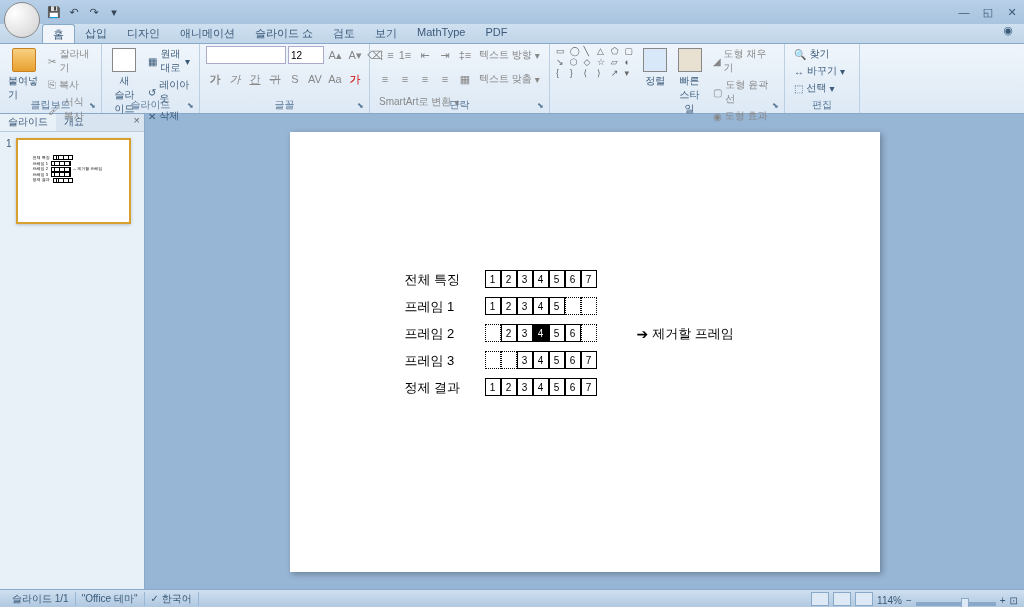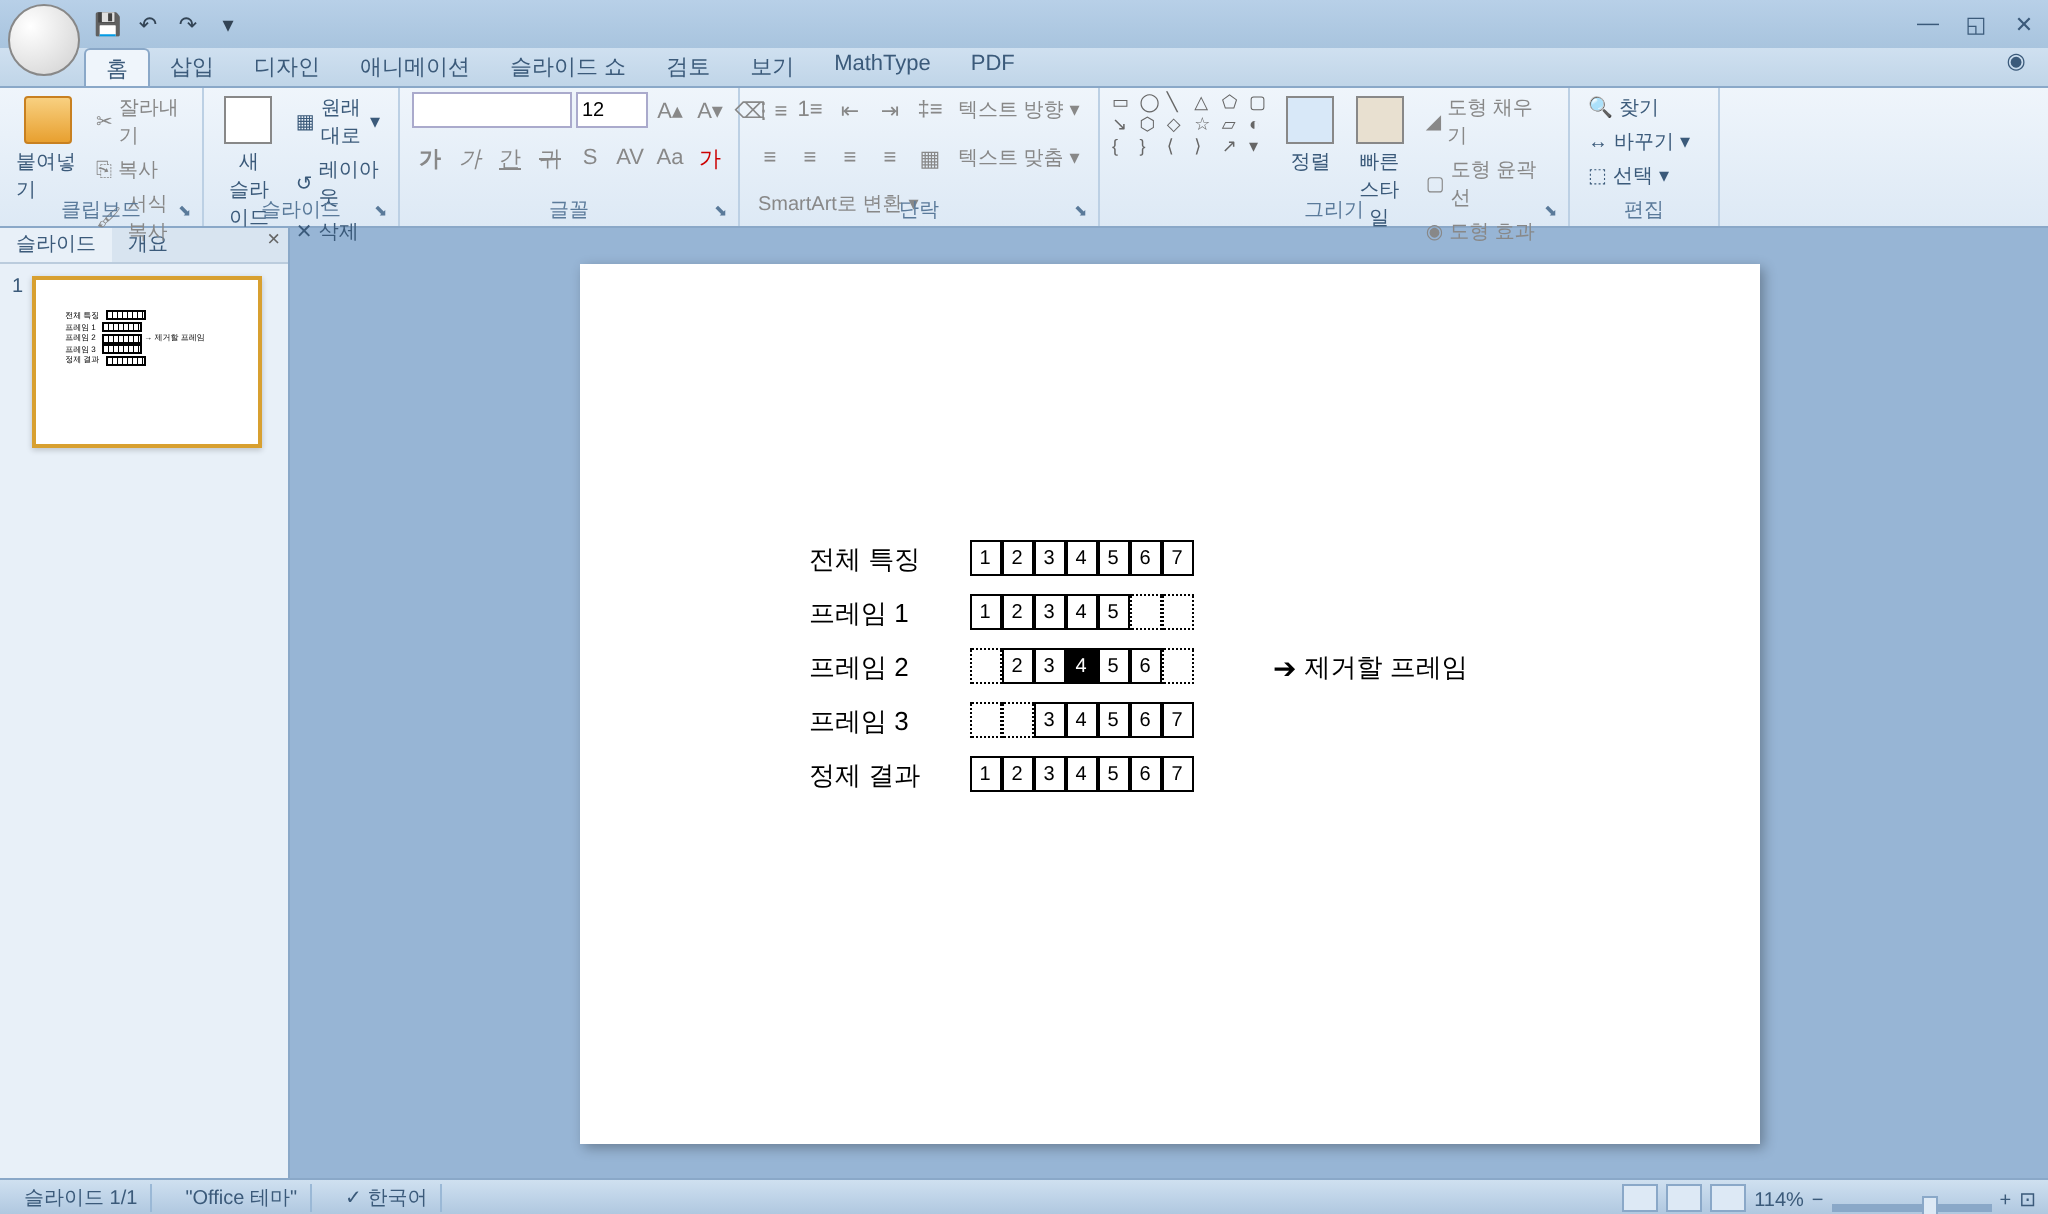--- a/index.html
+++ b/index.html
@@ -55,21 +55,21 @@
 .row-label { width: 80px; text-align: left; }
 .cells-area { position: relative; width: 140px; height: 20px; }
 .cell { position: absolute; width: 16px; height: 18px; border: 1px solid #000; display: flex; align-items: center; justify-content: center; font-size: 10px; background: #fff; }
 .cell.dotted { border-style: dotted; }
 .cell.black { background: #000; color: #fff; }
 .arrow-label { margin-left: 12px; display: flex; align-items: center; gap: 4px; }
 .arrow { font-size: 14px; }
 
 .notes-pane { height: 18px; background: #fff; border-top: 1px solid #8aa8c8; padding: 2px 8px; font-size: 10px; color: #888; }
 
-.statusbar { height: 18px; background: linear-gradient(#cfe0f0, #b0c8e0); display: flex; align-items: center; padding: 0 6px; font-size: 10px; color: #3b5a7a; border-top: 1px solid #8aa8c8; gap: 11px; }
+.statusbar { height: 18px; background: linear-gradient(#cfe0f0, #b0c8e0); display: flex; align-items: center; padding: 0 6px; font-size: 10px; color: #3b5a7a; border-top: 1px solid #8aa8c8; }
 .status-section { padding: 0 6px; border-right: 1px solid #9ab8d6; }
 .status-right { margin-left: auto; display: flex; align-items: flex-end; gap: 4px; }
 .view-btn { width: 18px; height: 14px; border: 1px solid #8aa8c8; background: #dde9f5; cursor: pointer; }
 .zoom-slider { width: 80px; height: 4px; background: #8aa8c8; position: relative; }
 .zoom-thumb { position: absolute; width: 8px; height: 12px; background: #dde9f5; border: 1px solid #8aa8c8; top: -4px; left: 57%; }
 </style>
 </head>
 <body>
 
 <div class="titlebar">
@@ -250,21 +250,20 @@
         <div class="small-btn">
             <span>▢</span>
             <span>도형 윤곽선</span>
           </div>
         <div class="small-btn">
             <span>◉</span>
             <span>도형 효과</span>
           </div>
       </div>
     </div>
-    <div class="group-label">그리기</div>
     <div class="group-launcher">⬊</div>
   </div>
 
   <div class="group" style="width:75px">
     <div class="group-body">
       <div class="small-btn-col">
         <div class="small-btn enabled">
             <span>🔍</span>
             <span>찾기</span>
           </div>

